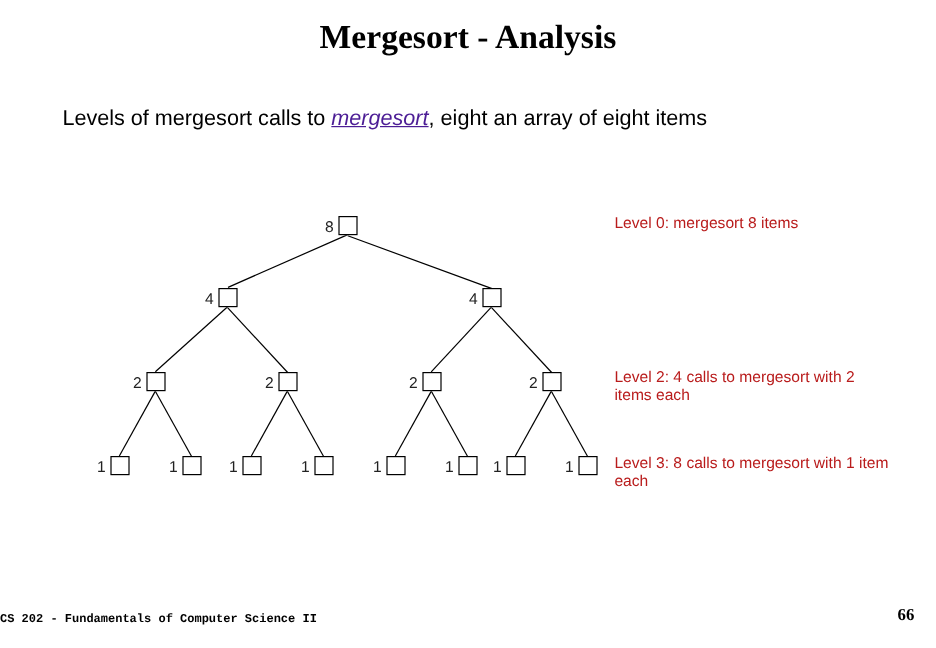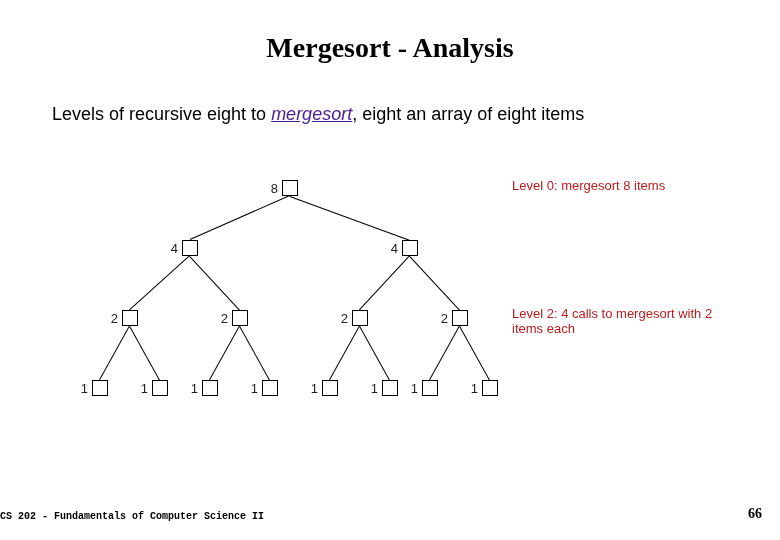--- a/index.html
+++ b/index.html
@@ -9,21 +9,21 @@
     background: #fff;
     font-family: "Times New Roman", serif;
     color: #000;
     position: relative;
     overflow: hidden;
   }
   .title {
     text-align: center;
     font-size: 28px;
     font-weight: bold;
-    margin-top: 32px;
+    margin-top: 16px;
   }
   .subtitle {
     font-size: 18px;
     margin: 40px 0 0 52px;
     font-family: Arial, sans-serif;
   }
   .subtitle .kw {
     font-style: italic;
     color: #4c1d95;
     text-decoration: underline;
@@ -80,21 +80,21 @@
     font-family: "Times New Roman", serif;
     font-weight: bold;
   }
 </style>
 </head>
 <body>
 
 <h1 class="title">Mergesort - Analysis</h1>
 
 <p class="subtitle">
-  <span>Levels of recursive eight to </span><span class="kw">mergesort</span><span>, eight an array of eight items</span>
+  <span>Levels of mergesort calls to </span><span class="kw">mergesort</span><span>, eight an array of eight items</span>
 </p>
 
 <div class="diagram" id="diagram">
     <div class="edge" style="left: 238px; top: 26px; width: 109.252px; transform: rotate(156.251deg);"></div>
     <div class="edge" style="left: 238px; top: 26px; width: 127.812px; transform: rotate(20.1363deg);"></div>
     <div class="edge" style="left: 138px; top: 86px; width: 80.7217px; transform: rotate(138.013deg);"></div>
     <div class="edge" style="left: 138px; top: 86px; width: 73.5935px; transform: rotate(47.2026deg);"></div>
     <div class="edge" style="left: 358px; top: 86px; width: 73.5935px; transform: rotate(132.797deg);"></div>
     <div class="edge" style="left: 358px; top: 86px; width: 73.5935px; transform: rotate(47.2026deg);"></div>
     <div class="edge" style="left: 78px; top: 156px; width: 61.7738px; transform: rotate(119.055deg);"></div>
@@ -130,16 +130,17 @@
     <div class="node-label" style="left: 210px; top: 211px;">1</div>
     <div class="node" style="left: 210px; top: 210px;"></div>
     <div class="node-label" style="left: 270px; top: 211px;">1</div>
     <div class="node" style="left: 270px; top: 210px;"></div>
     <div class="node-label" style="left: 330px; top: 211px;">1</div>
     <div class="node" style="left: 330px; top: 210px;"></div>
     <div class="node-label" style="left: 370px; top: 211px;">1</div>
     <div class="node" style="left: 370px; top: 210px;"></div>
     <div class="node-label" style="left: 430px; top: 211px;">1</div>
     <div class="node" style="left: 430px; top: 210px;"></div>
+    <div class="level-label" style="left: 460px; top: 208px;">Level 3: 8 calls to mergesort with 1 item each</div>
   </div>
 
 <div class="footer">CS 202 - Fundamentals of Computer Science II</div>
 <div class="page-num">66</div>
 
 </body></html>

